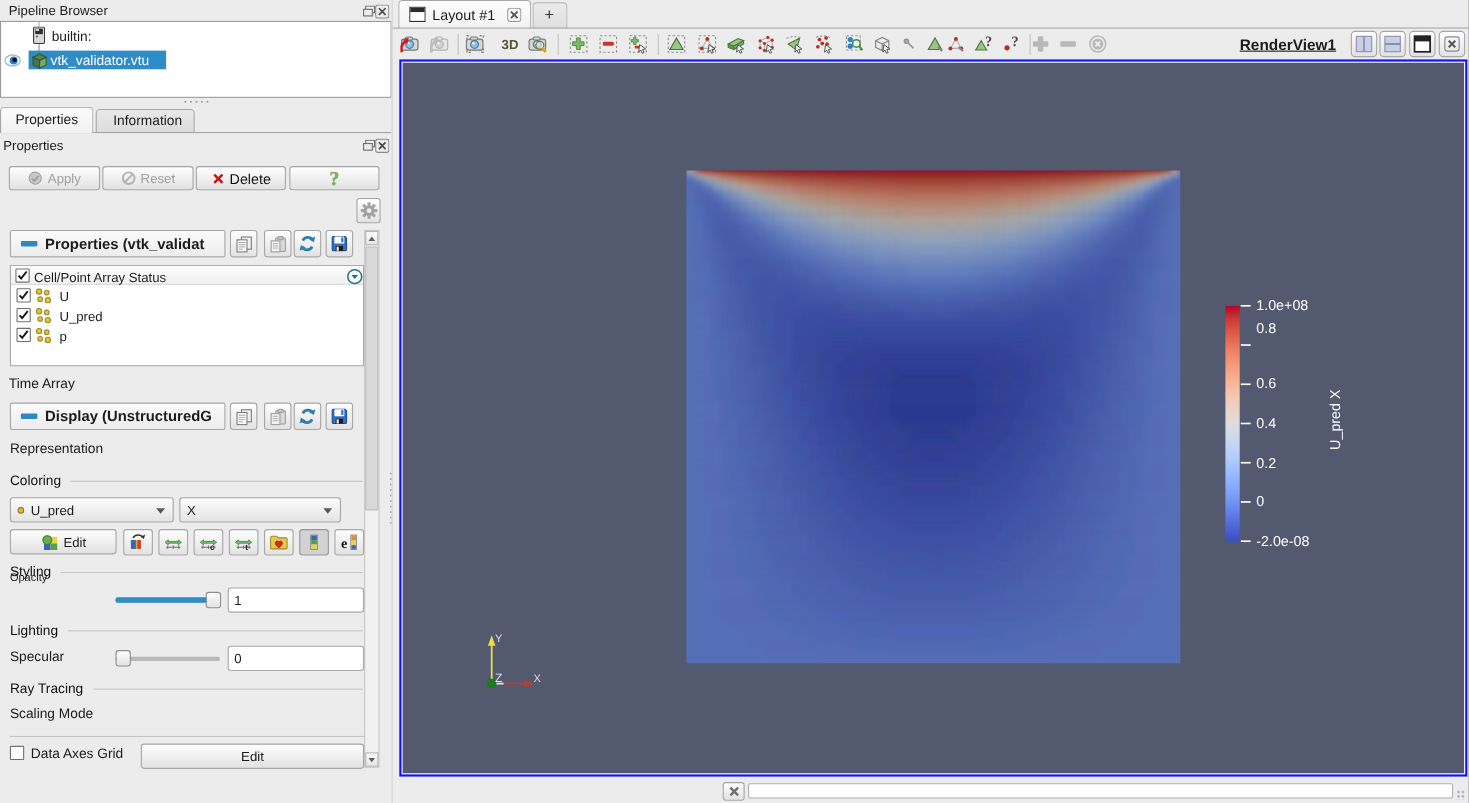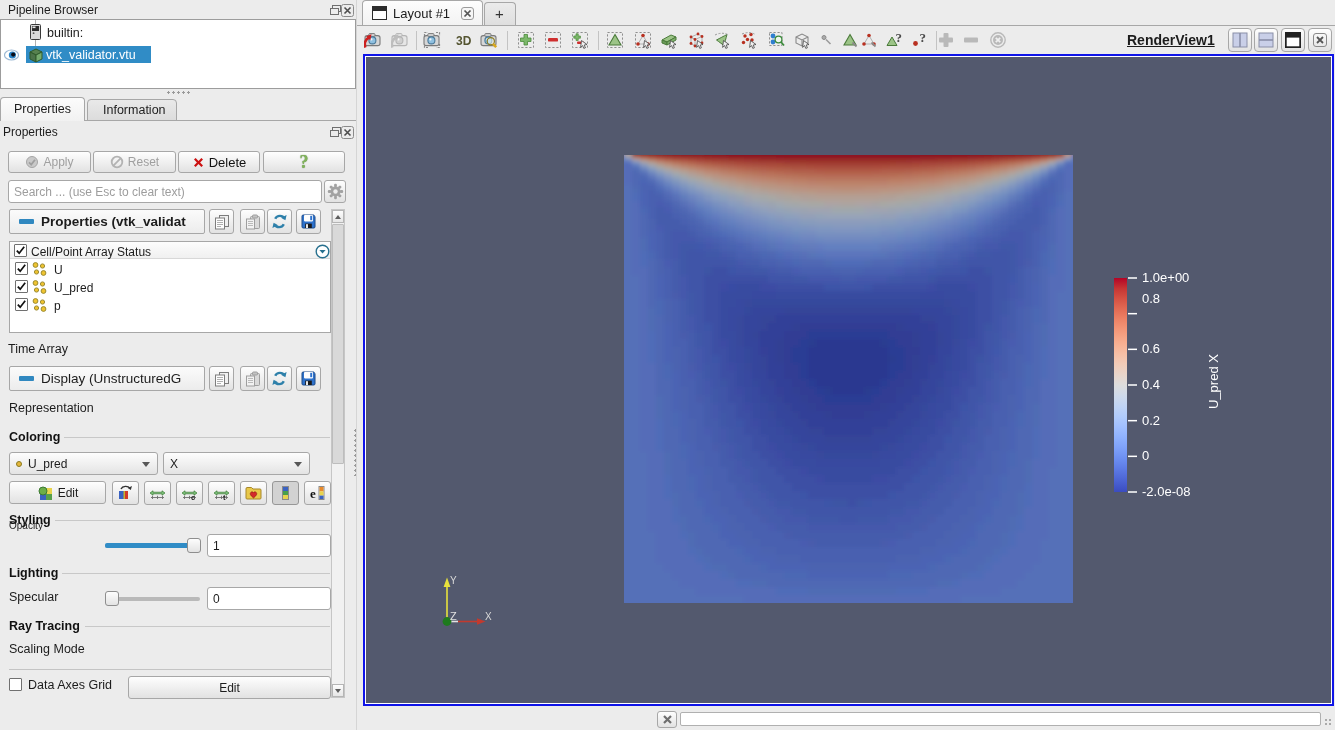--- a/index.html
+++ b/index.html
@@ -5,21 +5,21 @@
 body{font-family:"Liberation Sans",sans-serif;font-size:12px;color:#1c1c1c;background:#ececec}
 .abs{position:absolute}
 #root{position:relative;width:1335px;height:730px;background:#ececec}
 .btn{position:absolute;background:linear-gradient(180deg,#fefefe,#ededed 60%,#e2e2e2);border:1px solid #a7a7a7;border-radius:3px;display:flex;align-items:center;justify-content:center;gap:4px}
 .pressed{background:#d2d2d2;border:1px solid #979797}
 .combo{position:absolute;background:linear-gradient(180deg,#fdfdfd,#eeeeee 60%,#e3e3e3);border:1px solid #a7a7a7;border-radius:3px;display:flex;align-items:center;padding-left:6px}
 .combo .arr{position:absolute;right:7px;top:50%;margin-top:-2px;width:0;height:0;border-left:4px solid transparent;border-right:4px solid transparent;border-top:5px solid #585858}
 .combo.dis{background:linear-gradient(180deg,#f3f3f3,#e9e9e9);color:#a8a8a8;border-color:#bcbcbc}
 .combo.dis .arr{border-top-color:#aaa}
 .edit{position:absolute;background:#fff;border:1px solid #a7a7a7;border-radius:3px;display:flex;align-items:center;padding-left:5px}
-.seclbl{position:absolute;font-weight:bold;color:#111}
+.seclbl{position:absolute;font-weight:normal;color:#111}
 .secline{position:absolute;height:1px;background:#c8c8c8}
 .cb{position:absolute;width:13px;height:13px;background:#fff;border:1px solid #707070;border-radius:1px}
 .lbl{position:absolute;white-space:nowrap}
 .hline{position:absolute;background:#c4c4c4;height:1px}
 .tbsep{position:absolute;top:31px;width:1px;height:19px;background:#c3c3c3}
 .ticklbl{position:absolute;color:#fff;font-size:13px;white-space:nowrap}
 </style></head><body>
 <div id="root">
 
 <div class="abs" style="left:0;top:0;width:356px;height:730px;background:#ececec"></div>
@@ -91,21 +91,20 @@
 <div class="btn" style="left:178px;top:151px;width:82px;height:22px;color:#111">
       <svg class="abs" style="position:static" width="13" height="13" viewBox="0 0 13 13">
         <path d="M2 3.6 L3.6 2 L6.5 4.9 L9.4 2 L11 3.6 L8.1 6.5 L11 9.4 L9.4 11 L6.5 8.1 L3.6 11 L2 9.4 L4.9 6.5 Z" fill="#cc1111"></path>
       </svg>
       <span style="font-size:13px">Delete</span>
     </div>
 <div class="btn" style="left:263px;top:151px;width:82px;height:22px">
       <span style="color:#82b35c;font-weight:bold;font-size:18px;font-family:'Liberation Serif',serif;text-shadow:0 0 1px #4a7a3a">?</span>
     </div>
 
-<div class="edit" style="left:8px;top:180px;width:314px;height:23px;color:#9d9d9d">Search ... (use Esc to clear text)</div>
 <div class="btn" style="left:324px;top:180px;width:22px;height:23px">
       <svg class="abs" style="position:static" width="17" height="17" viewBox="0 0 17 17">
         <circle cx="8.5" cy="8.5" r="5" fill="#a2a2a2"></circle>
         <circle cx="8.5" cy="8.5" r="2.2" fill="#ececec"></circle>
         <rect x="7.1" y="0.8" width="2.8" height="3.4" rx="1.2" fill="#a2a2a2" transform="rotate(0 8.5 8.5)"></rect>
         <rect x="7.1" y="0.8" width="2.8" height="3.4" rx="1.2" fill="#a2a2a2" transform="rotate(45 8.5 8.5)"></rect>
         <rect x="7.1" y="0.8" width="2.8" height="3.4" rx="1.2" fill="#a2a2a2" transform="rotate(90 8.5 8.5)"></rect>
         <rect x="7.1" y="0.8" width="2.8" height="3.4" rx="1.2" fill="#a2a2a2" transform="rotate(135 8.5 8.5)"></rect>
         <rect x="7.1" y="0.8" width="2.8" height="3.4" rx="1.2" fill="#a2a2a2" transform="rotate(180 8.5 8.5)"></rect>
         <rect x="7.1" y="0.8" width="2.8" height="3.4" rx="1.2" fill="#a2a2a2" transform="rotate(225 8.5 8.5)"></rect>
@@ -203,21 +202,21 @@
       <circle cx="10.5" cy="4" r="2.1" fill="#efc32f" stroke="#9a8a30"></circle>
       <circle cx="4.5" cy="10" r="2.1" fill="#efc32f" stroke="#9a8a30"></circle>
       <circle cx="11.5" cy="11" r="2.4" fill="#efc32f" stroke="#9a8a30"></circle>
     </svg>
     <div class="lbl" style="left:54px;top:299px">p</div>
 
 <div class="lbl" style="left:8px;top:342px;font-size:12.5px">Time Array</div>
 
 <div class="abs" style="left:9px;top:366px;width:196px;height:25px;background:linear-gradient(180deg,#fbfbfb,#ececec);border:1px solid #a7a7a7;border-radius:2px"></div>
 <div class="abs" style="left:19px;top:376px;width:15px;height:5px;background:#3088c0;border-radius:1px"></div>
-<div class="lbl" style="left:41px;top:371px;font-weight:normal;font-size:13.5px;width:162px;overflow:hidden">Display (UnstructuredG</div>
+<div class="lbl" style="left:41px;top:371px;font-weight:bold;font-size:13.5px;width:162px;overflow:hidden">Display (UnstructuredG</div>
 <div class="btn" style="left:209px;top:366px;width:25px;height:25px">
       <svg class="abs" style="position:static" width="16" height="16" viewBox="0 0 16 16">
         <rect x="5.5" y="1.5" width="9" height="11" fill="#f0f0f0" stroke="#7d7d7d"></rect>
         <rect x="1.5" y="4" width="9" height="11" fill="#fdfdfd" stroke="#7d7d7d"></rect>
         <path d="M3 6.5 H9 M3 8.5 H9 M3 10.5 H9 M3 12.5 H7" stroke="#9a9a9a" stroke-width=".8"></path>
       </svg>
     </div>
 <div class="btn" style="left:240px;top:366px;width:25px;height:25px">
       <svg class="abs" style="position:static" width="16" height="16" viewBox="0 0 16 16">
         <rect x="5.5" y="2.5" width="9" height="12" rx="1" fill="#d9d9d9" stroke="#9e9e9e"></rect>
@@ -2924,21 +2923,21 @@
         </defs>
 <rect x="2" y="2" width="13" height="214" fill="url(#cbg)"></rect>
 <rect x="16" y="1.25" width="9" height="1.5" fill="#fff"></rect>
         <rect x="16" y="36.916666666666664" width="9" height="1.5" fill="#fff"></rect>
         <rect x="16" y="72.58333333333333" width="9" height="1.5" fill="#fff"></rect>
         <rect x="16" y="108.25" width="9" height="1.5" fill="#fff"></rect>
         <rect x="16" y="143.91666666666666" width="9" height="1.5" fill="#fff"></rect>
         <rect x="16" y="179.58333333333334" width="9" height="1.5" fill="#fff"></rect>
         <rect x="16" y="215.25" width="9" height="1.5" fill="#fff"></rect>
 </svg>
-      <div class="ticklbl" style="left:775px;top:212.0px">1.0e+00</div>
+      <div class="ticklbl" style="left:775px;top:212.0px">1.0e+08</div>
       <div class="ticklbl" style="left:775px;top:233px">0.8</div>
       <div class="ticklbl" style="left:775px;top:283.3px">0.6</div>
       <div class="ticklbl" style="left:775px;top:319.0px">0.4</div>
       <div class="ticklbl" style="left:775px;top:354.7px">0.2</div>
       <div class="ticklbl" style="left:775px;top:390.3px">0</div>
       <div class="ticklbl" style="left:775px;top:426.0px">-2.0e-08</div>
       <div class="ticklbl" style="left:829px;top:325px;width:120px;transform:rotate(-90deg);transform-origin:18px 8px;">U_pred X</div>
       <svg class="abs" style="left:55px;top:500px" width="70" height="70" viewBox="0 0 70 70">
 <line x1="25" y1="63.5" x2="25" y2="27" stroke="#e8e23c" stroke-width="1.6"></line>
 <path d="M25 19.5 L21.6 29 L28.4 29 Z" fill="#e8e23c"></path>

